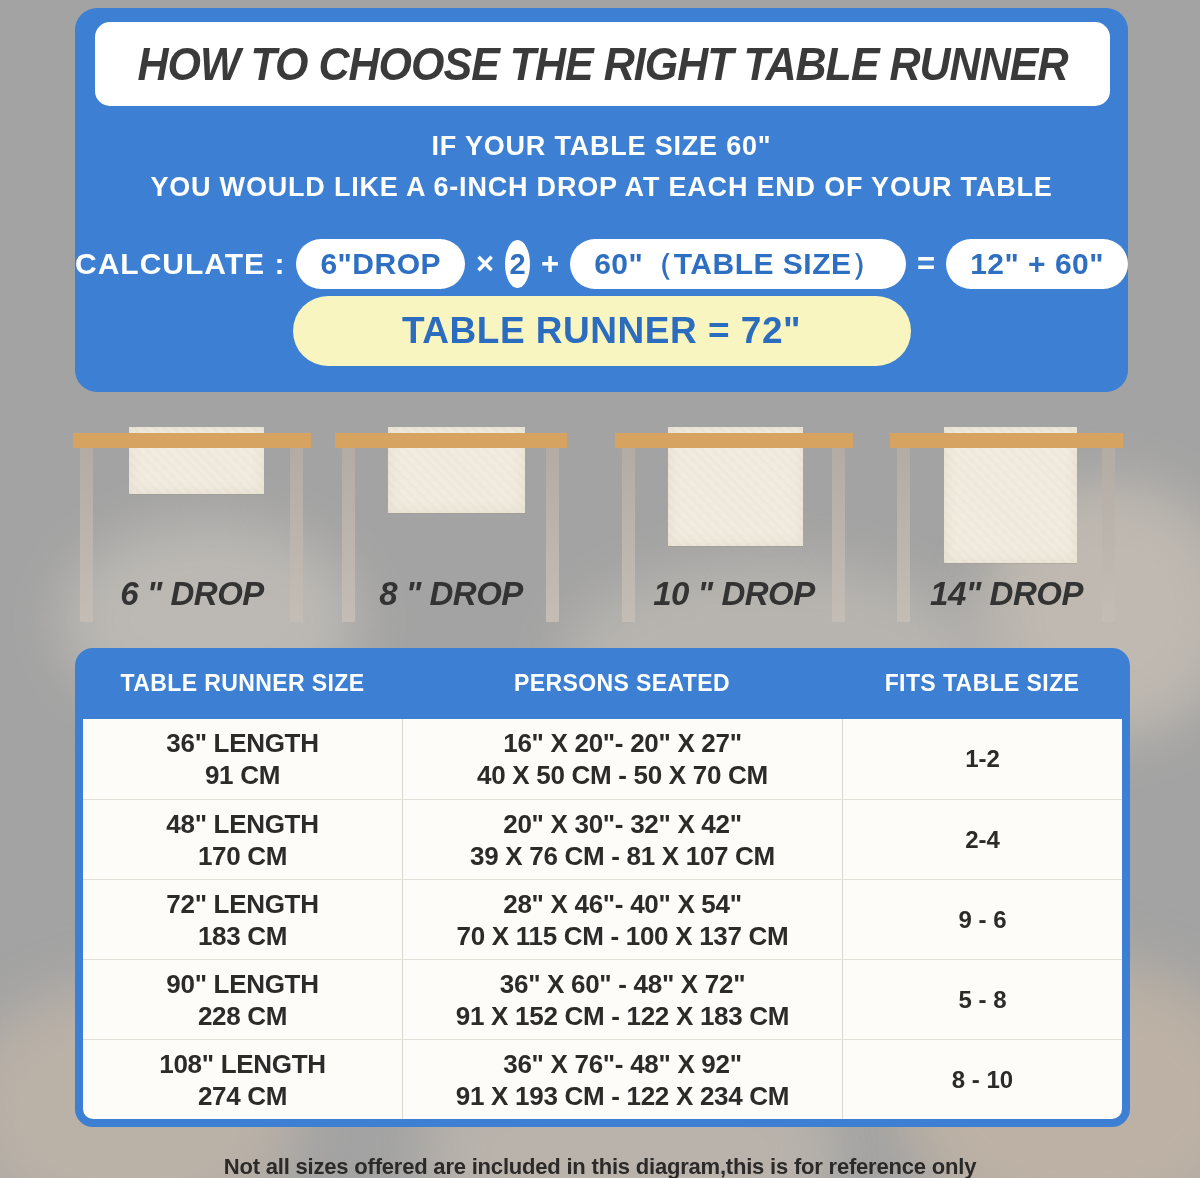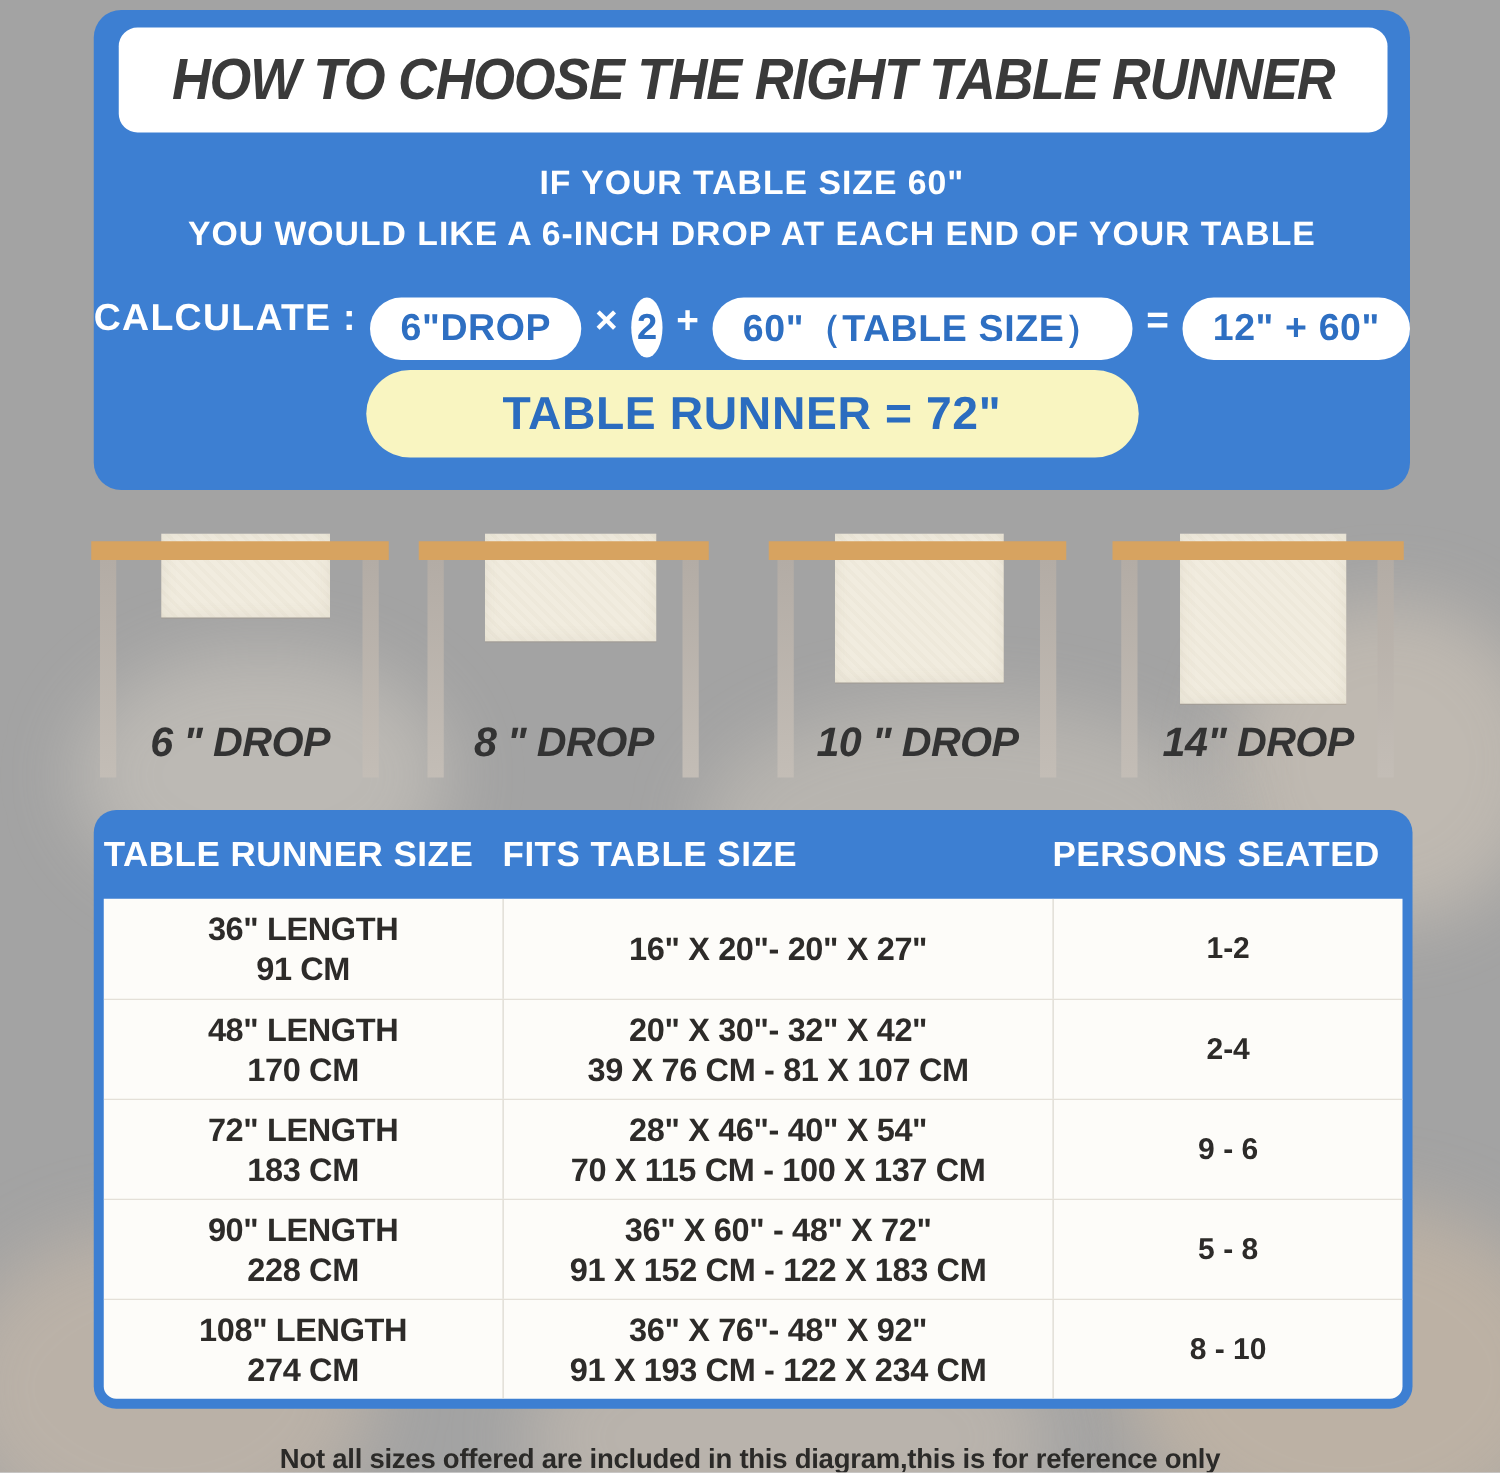--- a/index.html
+++ b/index.html
@@ -19,21 +19,21 @@
   .panel { position:absolute; left:75px; top:8px; width:1053px; height:384px;
            background:#3d7fd2; border-radius:22px; }
   .title-box { position:absolute; left:20px; top:14px; right:18px; height:84px;
                background:#ffffff; border-radius:15px; display:flex; align-items:center; justify-content:center; }
   .title-box .title { font-size:43px; font-weight:bold; font-style:italic; color:#3a3a3a;
                       letter-spacing:-1px; transform:scaleY(1.08); white-space:nowrap; }
   .subtitle { position:absolute; left:0; top:118px; width:100%; text-align:center;
               color:#ffffff; font-size:27px; font-weight:bold; letter-spacing:.8px; line-height:41px; }
 
   .calc-row { position:absolute; left:0; top:230px; width:100%; height:52px;
-              display:flex; align-items:flex-start; justify-content:center; gap:11px; }
+              display:flex; align-items:center; justify-content:center; gap:11px; }
   .calc-label { color:#fff; font-size:30px; font-weight:bold; letter-spacing:1px; white-space:nowrap; }
   .pill { background:#ffffff; border-radius:28px; height:50px; display:flex; align-items:center;
           padding:0 24px; color:#2e6fc2; font-size:30px; font-weight:bold; white-space:nowrap; letter-spacing:.5px; }
   .op { color:#ffffff; font-size:31px; font-weight:bold; }
   .circle { background:#ffffff; border-radius:50%; width:48px; height:48px; display:flex;
             align-items:center; justify-content:center; color:#2e6fc2; font-size:29px; font-weight:bold; }
 
   .banner { position:absolute; left:50%; transform:translateX(-50%); top:288px; width:618px; height:70px;
             background:#f9f5c1; border-radius:35px; display:flex; align-items:center; justify-content:center; }
   .banner span { color:#2b6cbf; font-size:37px; font-weight:bold; letter-spacing:.5px; }
@@ -55,21 +55,21 @@
   .fig3 .runner { left:53px; width:135px; height:119px; }
   .fig4 .runner { left:54px; width:133px; height:136px; }
   .drop-label { position:absolute; left:0; top:148px; width:100%; text-align:center;
                 font-size:33px; font-weight:bold; font-style:italic; color:#333333; letter-spacing:-.5px; white-space:nowrap; }
 
   
   .chart { position:absolute; left:75px; top:648px; width:1055px; height:479px;
            background:#3d7fd2; border-radius:18px; }
   .chart-head { display:grid; grid-template-columns:319px 440px 280px; height:71px; margin:0 8px;
                 align-items:center; }
-  .chart-head .hcell { color:#ffffff; font-size:28px; font-weight:bold; letter-spacing:.4px; }
+  .chart-head .hcell { text-align:center; color:#ffffff; font-size:23px; font-weight:bold; letter-spacing:.4px; }
   .chart-body { margin:0 8px; height:400px; background:#fdfcf9; border-radius:0 0 10px 10px; overflow:hidden; }
   .trow { display:grid; grid-template-columns:319px 440px 280px; height:80px; }
   .trow + .trow { border-top:1px solid #e4e0d8; }
   .tcell { display:flex; flex-direction:column; align-items:center; justify-content:center;
            color:#2d2b29; font-weight:bold; }
   .tcell.c2, .tcell.c3 { border-left:1px solid #dcd7cf; }
   .tcell .l1, .tcell .l2 { font-size:26px; line-height:32px; letter-spacing:-.3px; white-space:nowrap; }
   .tcell .persons { font-size:24px; }
 
   
@@ -138,32 +138,33 @@
     <div class="runner"></div>
     <div class="tabletop"></div>
     <div class="leg leg-left"></div>
     <div class="leg leg-right"></div>
     <div class="drop-label">14" DROP</div>
   </div>
 
   <div class="chart">
     <div class="chart-head">
       <div class="hcell">TABLE RUNNER SIZE</div>
+      <div class="hcell">PERSONS SEATED</div>
       <div class="hcell">FITS TABLE SIZE</div>
-      <div class="hcell">PERSONS SEATED</div>
     </div>
     <div class="chart-body">
 
       <div class="trow">
         <div class="tcell c1">
           <div class="l1">36" LENGTH</div>
           <div class="l2">91 CM</div>
         </div>
         <div class="tcell c2">
           <div class="l1">16" X 20"- 20" X 27"</div>
+          <div class="l2">40 X 50 CM - 50 X 70 CM</div>
         </div>
         <div class="tcell c3">
           <div class="persons">1-2</div>
         </div>
       </div>
 
       <div class="trow">
         <div class="tcell c1">
           <div class="l1">48" LENGTH</div>
           <div class="l2">170 CM</div>

